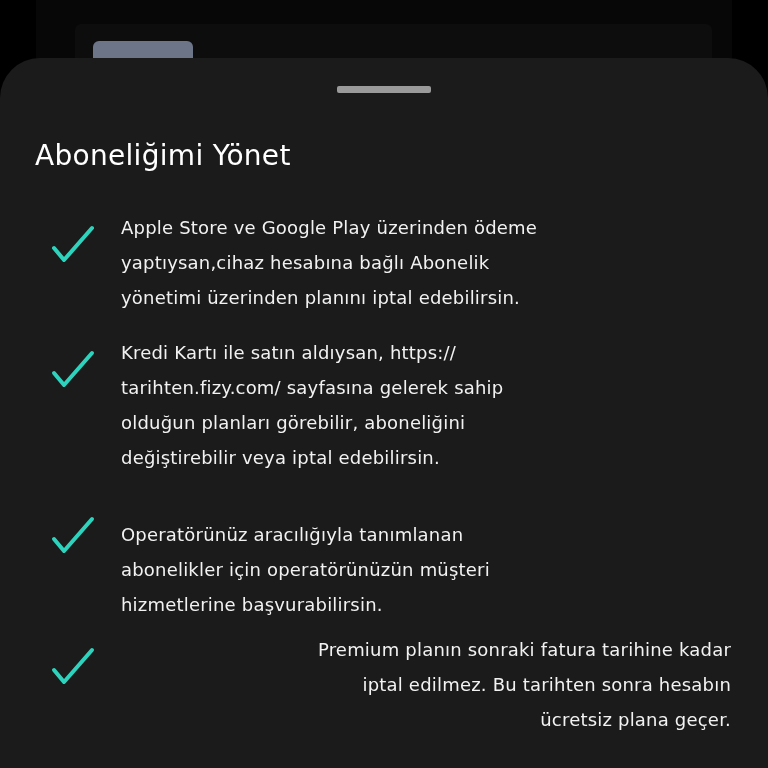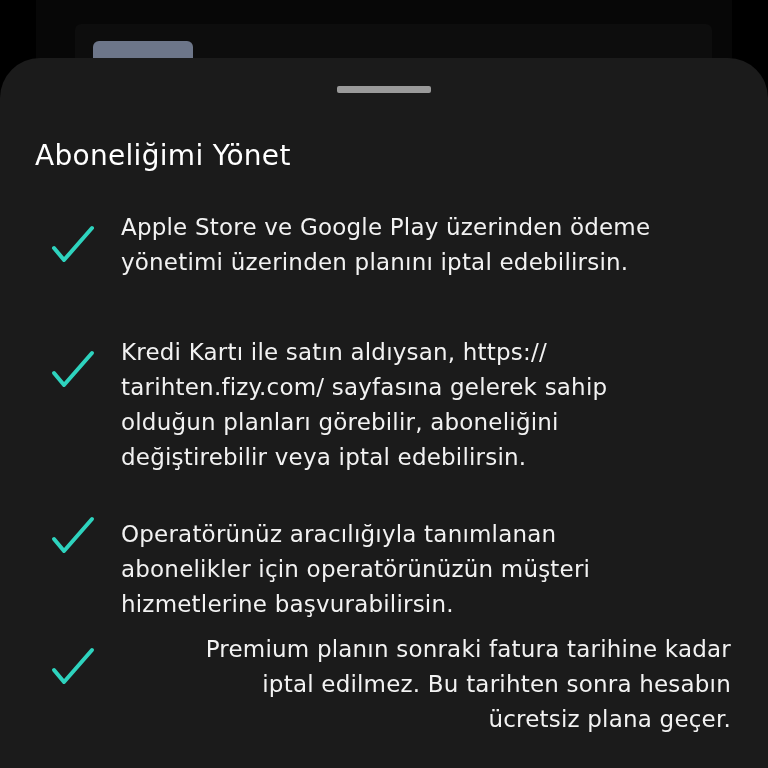--- a/index.html
+++ b/index.html
@@ -48,21 +48,21 @@
       list-style: none; margin: 0; padding: 0;
     }
     .item {
       position: absolute; left: 0; width: 768px;
     }
     .check {
       position: absolute; left: 50px; width: 48px; height: 44px;
     }
     .item-text {
       position: absolute; left: 121px; width: 610px;
-      font-size: 23px; line-height: 35px; color: #f2f2f2;
+      font-size: 18px; line-height: 35px; color: #f2f2f2;
       letter-spacing: 0.2px;
     }
     .line { display: block; white-space: nowrap; }
   </style>
 </head>
 <body>
 
 <div class="backdrop"></div>
 <div class="back-panel"></div>
 <div class="back-card"></div>
@@ -76,20 +76,21 @@
   <ul class="items">
 
     <li class="item" style="top:2px;">
       <span class="check" style="top:14px;">
         <svg width="48" height="44" viewBox="0 0 48 44">
             <polyline points="4,24 14,36 42,4" fill="none" stroke="#2ed3be" stroke-width="4" stroke-linecap="round" stroke-linejoin="round"></polyline>
           </svg>
       </span>
       <div class="item-text" style="top:0px;">
         <span class="line">Apple Store ve Google Play üzerinden ödeme</span>
+        <span class="line">yaptıysan,cihaz hesabına bağlı Abonelik</span>
         <span class="line">yönetimi üzerinden planını iptal edebilirsin.</span>
       </div>
     </li>
 
     <li class="item" style="top:127px;">
       <span class="check" style="top:14px;">
         <svg width="48" height="44" viewBox="0 0 48 44">
             <polyline points="4,24 14,36 42,4" fill="none" stroke="#2ed3be" stroke-width="4" stroke-linecap="round" stroke-linejoin="round"></polyline>
           </svg>
       </span>

